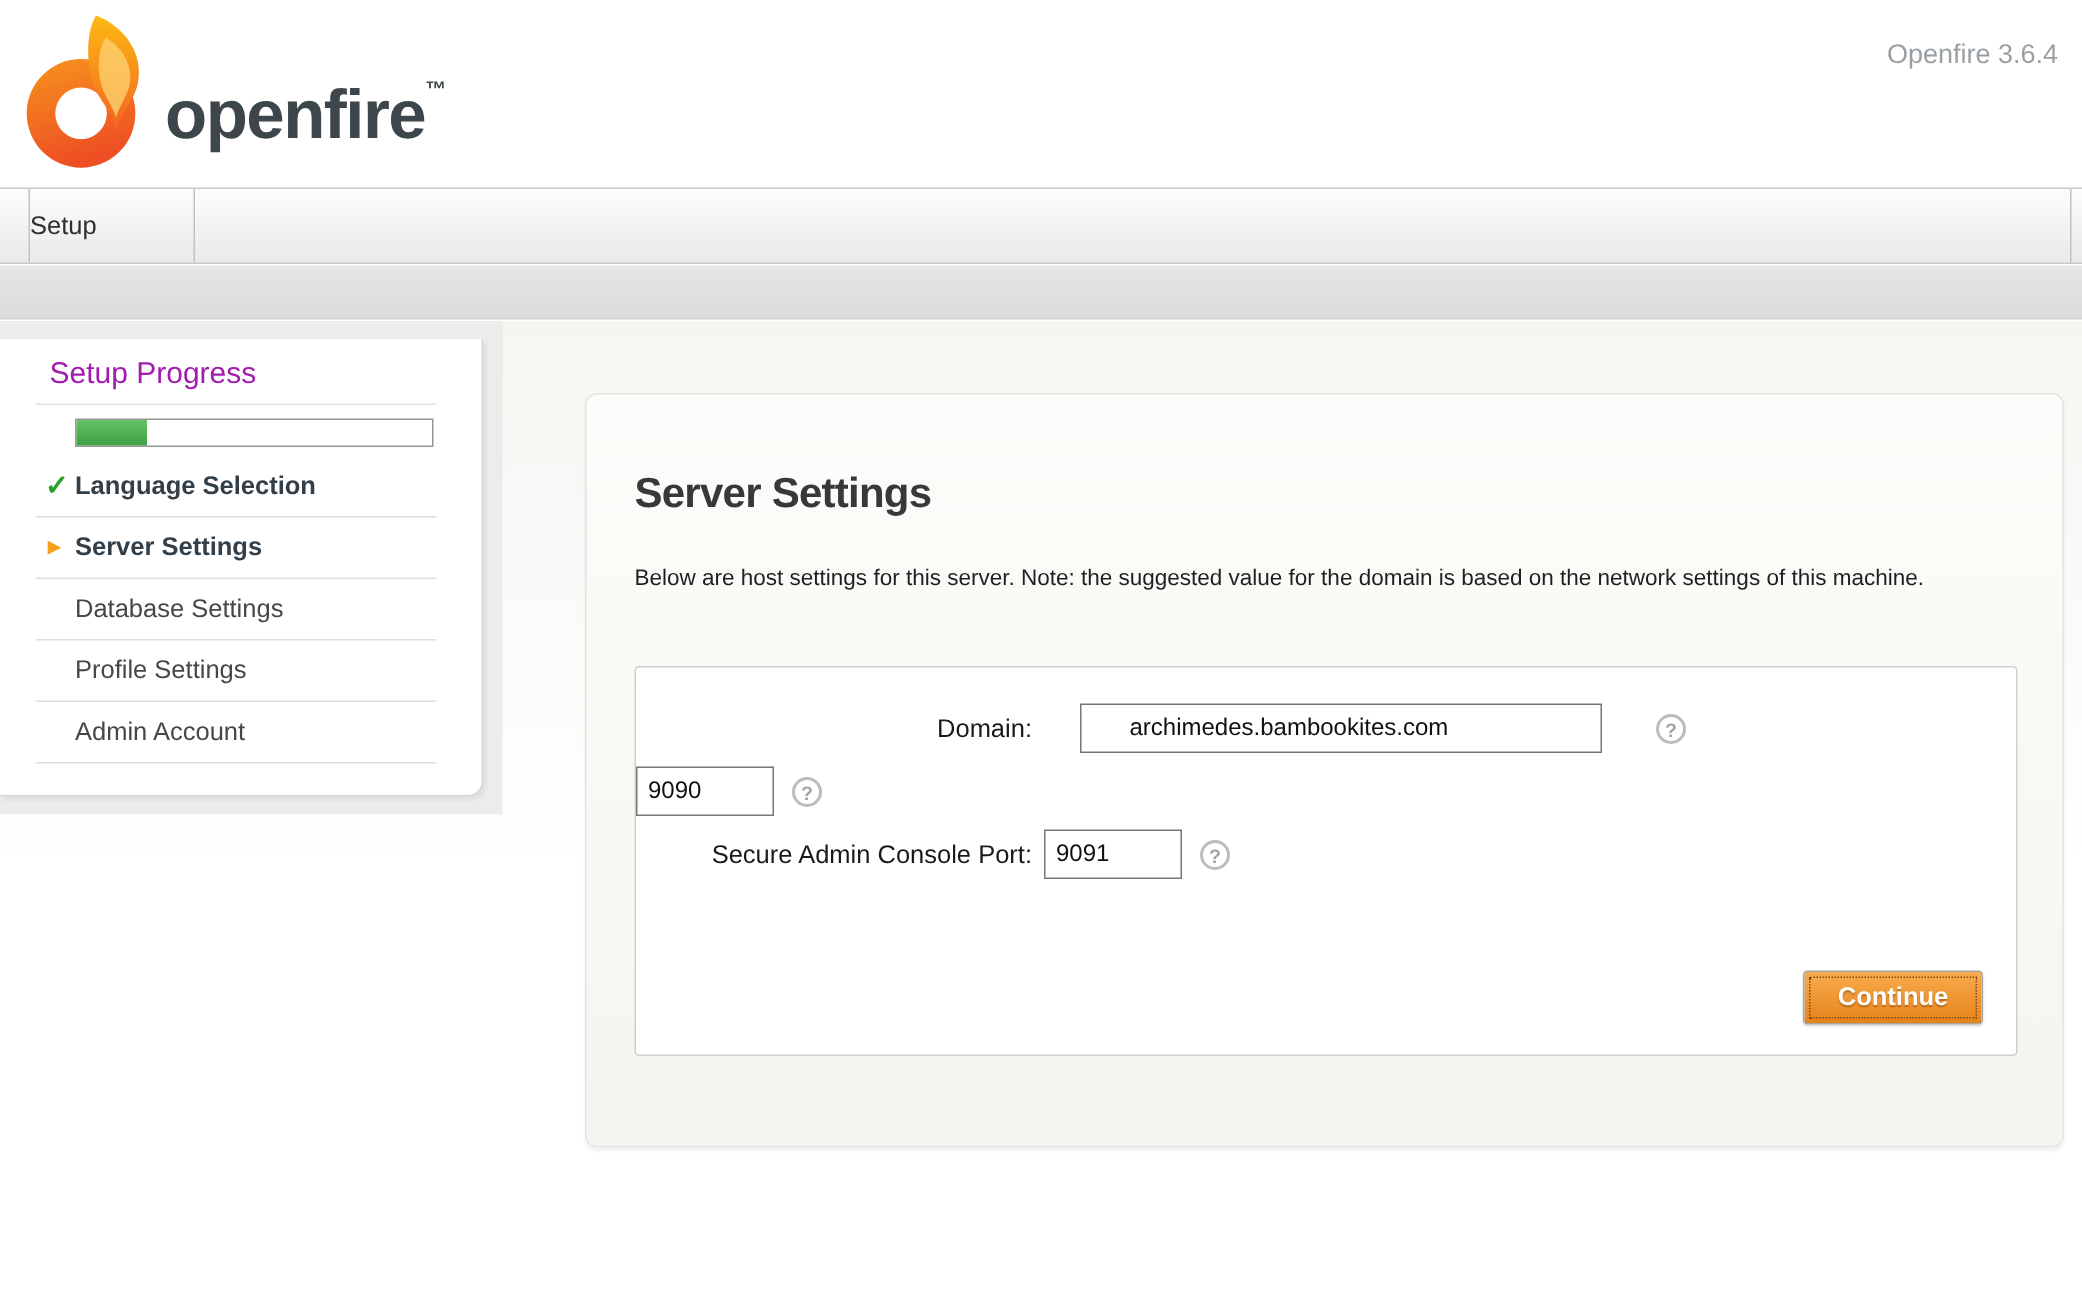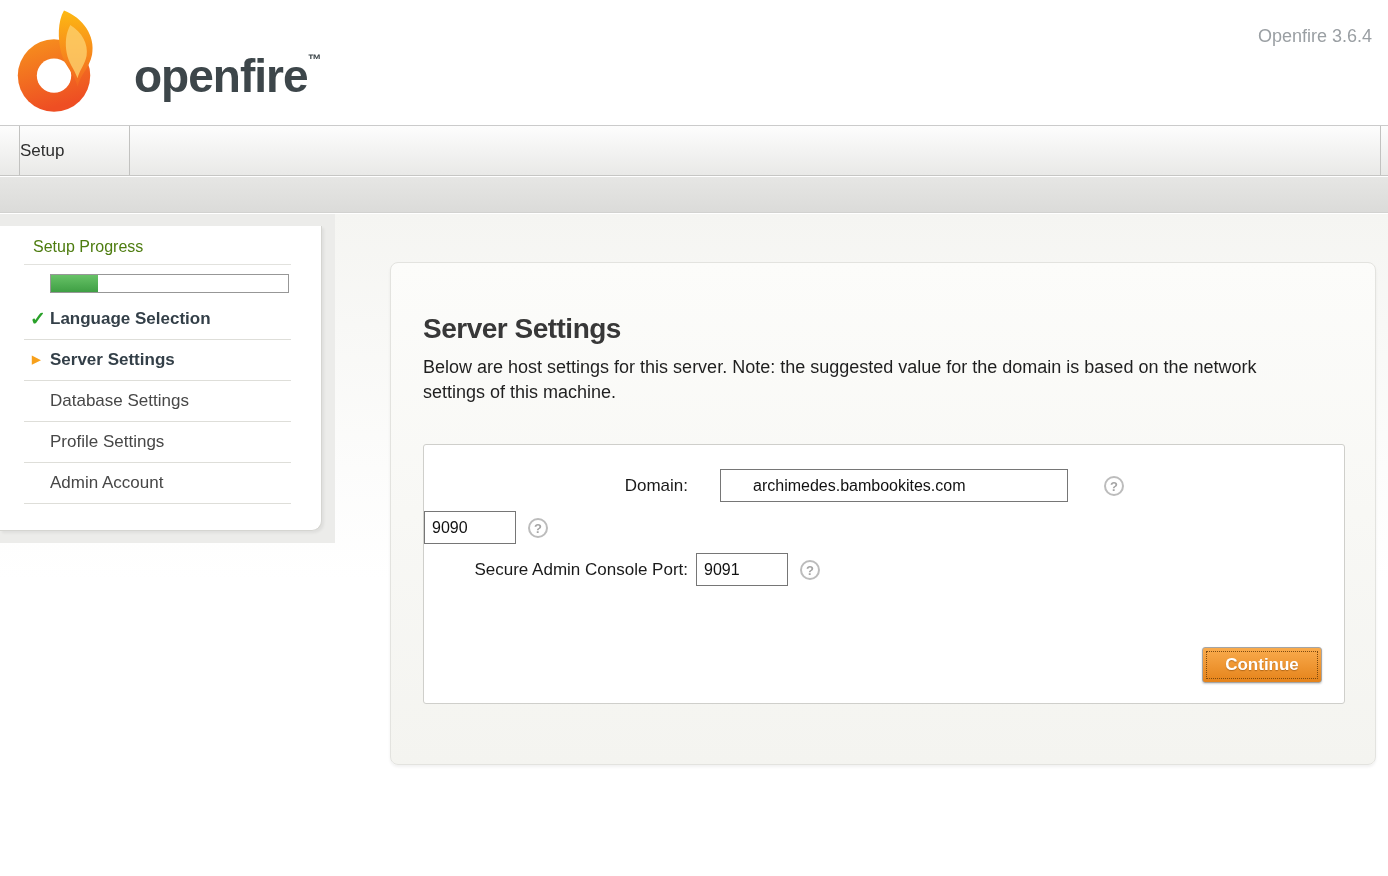--- a/index.html
+++ b/index.html
@@ -5,21 +5,21 @@
   * { margin:0; padding:0; box-sizing:border-box; }
   html,body { background:#fff; }
   body { font-family:"Liberation Sans", sans-serif; color:#222; }
   .page { position:relative; width:1388px; height:876px; background:#fff; overflow:hidden; }
 
   
   .header { position:absolute; top:0; left:0; width:1388px; height:126px;
             background:#fff; border-bottom:1px solid #cbcbcb; }
   .logo { position:absolute; top:6px; left:16px; display:flex; align-items:center; }
   .logo svg { display:block; }
-  .logo-text { font-size:46px; font-weight:bold; color:#3d464a; letter-spacing:-1px; margin-left:32px; margin-top:28px; }
+  .logo-text { font-size:46px; font-weight:bold; color:#3d464a; letter-spacing:-1px; margin-left:8px; margin-top:28px; }
   .logo-text sup { font-size:14px; font-weight:bold; color:#3d464a; vertical-align:28px; }
   .version { position:absolute; top:26px; right:16px; font-size:18px; color:#9a9fa3; }
 
   
   .tabbar { position:absolute; top:126px; left:0; width:1388px; height:50px;
             background:linear-gradient(#fdfdfd, #e9e9e7);
             border-bottom:1px solid #c6c6c4; display:flex; }
   .tab-spacer { width:20px; border-right:1px solid #c2c2c0; }
   .tab { width:110px; border-right:1px solid #c2c2c0; text-align:left;
          line-height:49px; font-size:17px; font-weight:normal; color:#2e2e2e; cursor:pointer; }
@@ -31,41 +31,41 @@
 
   
   .content { position:absolute; top:214px; left:0; width:1388px; height:608px;
              background:linear-gradient(#f5f5f2, #ffffff 60%); }
 
   
   .sidebar-col { position:absolute; top:0; left:0; width:335px; height:329px; background:#ececea; }
   .sidebar-box { position:absolute; top:12px; left:0; width:322px; height:305px;
                  background:#fff; border-right:1px solid #d5d5d1; border-bottom:1px solid #d5d5d1;
                  border-radius:0 0 10px 0; box-shadow:2px 2px 3px rgba(0,0,0,0.06); }
-  .sb-title { margin:12px 0 0 33px; font-size:16px; color:#4d7c0f; }
+  .sb-title { margin:12px 0 0 33px; font-size:20px; color:#a21caf; }
   .sb-divider { margin:8px 30px 0 24px; border-bottom:1px solid #e2e2de; }
   .progress { margin:9px 0 6px 50px; width:239px; height:19px; background:#fff;
               border:1px solid #979797; }
   .progress-fill { height:100%; background:linear-gradient(#67c267, #3f9f44); }
   .sb-items { margin-top:4px; }
   .sb-item { position:relative; margin:0 30px 0 24px; padding:10px 0 10px 26px;
              border-bottom:1px solid #deded9; font-size:17px; color:#474747; cursor:pointer; }
   .sb-item.bold { font-weight:bold; color:#333f48; }
   .sb-icon { position:absolute; left:6px; top:10px; }
   .check-icon { color:#2aa12a; font-weight:bold; font-size:19px; top:8px; }
   .arrow-icon { color:#f7a01b; font-size:11px; top:13px; left:8px; }
 
   
   .panel { position:absolute; top:48px; left:390px; width:986px; height:503px;
            background:linear-gradient(#fcfcfa, #f4f4f0);
            border:1px solid #e3e3df; border-radius:8px;
            box-shadow:0 2px 3px rgba(0,0,0,0.06); }
   .panel h1 { position:absolute; top:50px; left:32px; font-size:28px; color:#383838; letter-spacing:-0.5px; }
-  .panel .desc { position:absolute; top:92px; left:32px; width:870px;
-                 font-size:18px; line-height:25px; color:#1f1f1f; }
+  .panel .desc { position:absolute; top:110px; left:32px; width:870px;
+                 font-size:15px; line-height:25px; color:#1f1f1f; }
 
   .formbox { position:absolute; top:181px; left:32px; width:922px; height:260px;
              background:#fff; border:1px solid #cfcfcb; border-radius:3px; }
   .frow { display:flex; align-items:center; margin:0 0 9px 0; }
   .frow.first { margin-top:24px;gap:24px; }
   .flabel { width:272px; text-align:right; font-size:17px; color:#1a1a1a; padding-right:8px; }
   .finput { height:33px; border:1px solid #767676; background:#fff; font-family:"Liberation Sans",sans-serif;
             font-size:16px; color:#111; padding:0 7px; }
   .finput.wide { width:348px;padding-left:32px; }
   .finput.small { width:92px; }

